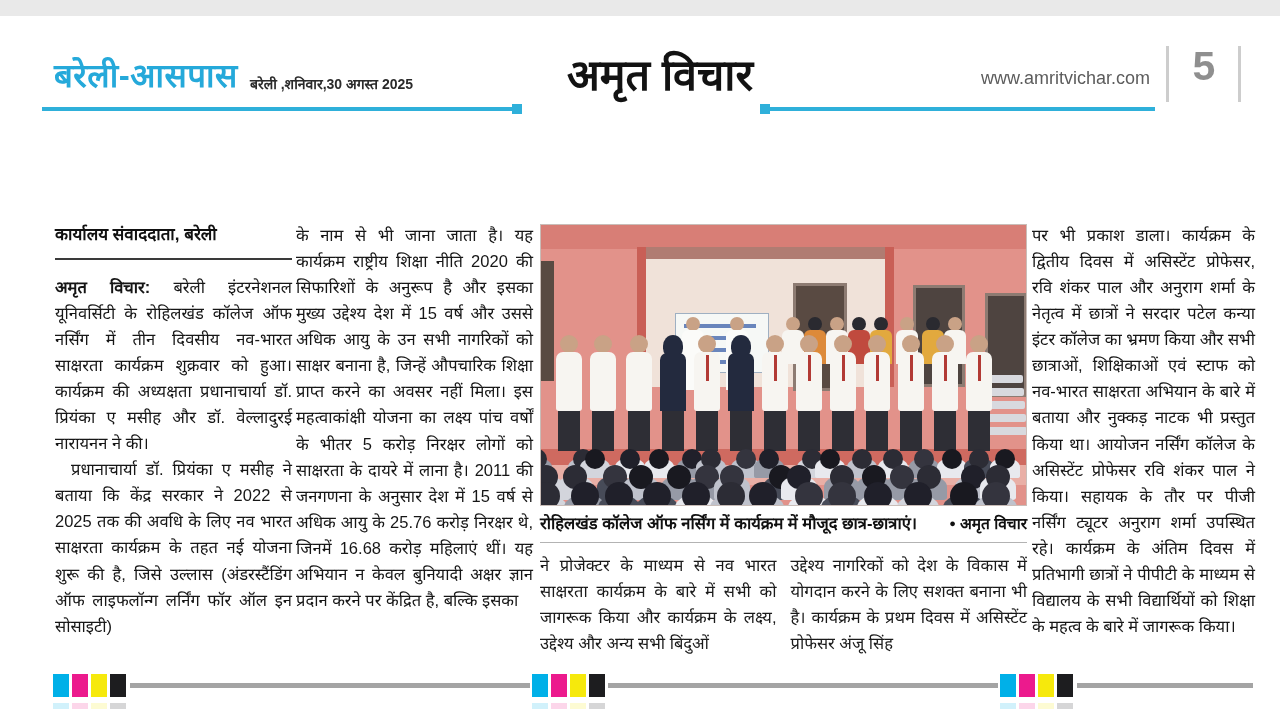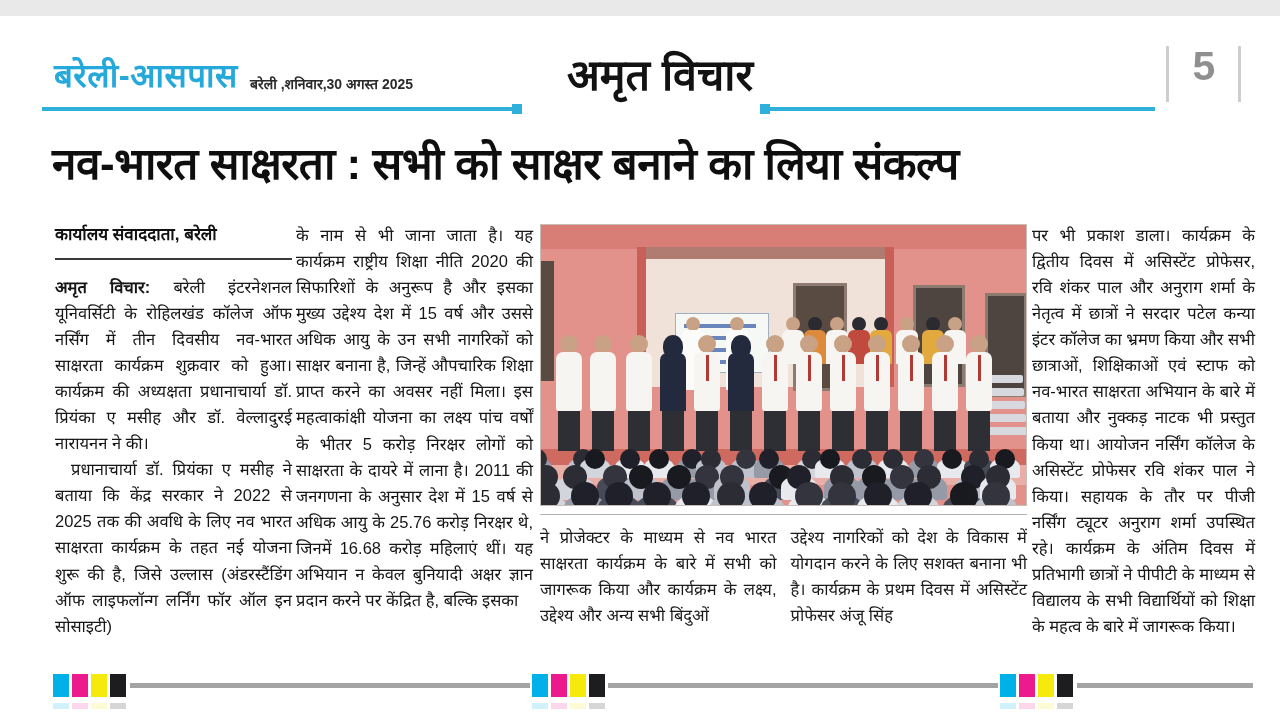--- a/index.html
+++ b/index.html
@@ -37,30 +37,30 @@
   .under-cols p{flex:1;margin:0;font-size:16.5px;line-height:1.58;text-align:justify;}
 </style>
 </head>
 <body>
 
 <div id="page">
 
   <div class="abs section-label">बरेली-आसपास</div>
   <div class="abs dateline">बरेली ,शनिवार,30 अगस्त 2025</div>
   <div class="abs masthead">अमृत विचार</div>
+  <div class="abs website">www.amritvichar.com</div>
   <div class="abs pagenum-bar" style="left:1166px;"></div>
   <div class="abs pagenum">5</div>
   <div class="abs pagenum-bar" style="left:1238px;"></div>
 
   <div class="abs cyan-rule" style="left:42px;width:470px;"></div>
   <div class="abs cyan-sq" style="left:512px;"></div>
   <div class="abs cyan-sq" style="left:760px;"></div>
   <div class="abs cyan-rule" style="left:770px;width:385px;"></div>
 
-  <div class="abs headline">नव-भारत साक्षरता : सभी को साक्षर बनाने का लिया संकल्प</div>
 
   <div class="col" style="left:55px;width:237px;">
     <div class="byline">कार्यालय संवाददाता, बरेली</div>
     <p><span class="lead">अमृत विचार:</span> <span>बरेली इंटरनेशनल यूनिवर्सिटी के रोहिलखंड कॉलेज ऑफ नर्सिंग में तीन दिवसीय नव-भारत साक्षरता कार्यक्रम शुक्रवार को हुआ। कार्यक्रम की अध्यक्षता प्रधानाचार्या डॉ. प्रियंका ए मसीह और डॉ. वेल्लादुरई नारायनन ने की।</span></p>
     <p class="indent">प्रधानाचार्या डॉ. प्रियंका ए मसीह ने बताया कि केंद्र सरकार ने 2022 से 2025 तक की अवधि के लिए नव भारत साक्षरता कार्यक्रम के तहत नई योजना शुरू की है, जिसे उल्लास (अंडरस्टैंडिंग ऑफ लाइफलॉन्ग लर्निंग फॉर ऑल इन सोसाइटी)</p>
   </div>
 
   <div class="col" style="left:296px;width:237px;">
     <p>के नाम से भी जाना जाता है। यह कार्यक्रम राष्ट्रीय शिक्षा नीति 2020 की सिफारिशों के अनुरूप है और इसका मुख्य उद्देश्य देश में 15 वर्ष और उससे अधिक आयु के उन सभी नागरिकों को साक्षर बनाना है, जिन्हें औपचारिक शिक्षा प्राप्त करने का अवसर नहीं मिला। इस महत्वाकांक्षी योजना का लक्ष्य पांच वर्षों के भीतर 5 करोड़ निरक्षर लोगों को साक्षरता के दायरे में लाना है। 2011 की जनगणना के अनुसार देश में 15 वर्ष से अधिक आयु के 25.76 करोड़ निरक्षर थे, जिनमें 16.68 करोड़ महिलाएं थीं। यह अभियान न केवल बुनियादी अक्षर ज्ञान प्रदान करने पर केंद्रित है, बल्कि इसका</p>
   </div>
@@ -241,20 +241,24 @@
         <div style="position: absolute; left: 286.77px; top: 257px; width: 28px; height: 28px; border-radius: 50%; background: rgb(52, 52, 62);"></div>
         <div style="position: absolute; left: 316.436px; top: 269.6px; width: 42px; height: 28px; border-radius: 45% 45% 10% 10%; background: rgb(232, 233, 238);"></div>
         <div style="position: absolute; left: 323.436px; top: 257px; width: 28px; height: 28px; border-radius: 50%; background: rgb(32, 32, 42);"></div>
         <div style="position: absolute; left: 356.19px; top: 269.6px; width: 42px; height: 28px; border-radius: 45% 45% 10% 10%; background: rgb(211, 213, 220);"></div>
         <div style="position: absolute; left: 363.19px; top: 257px; width: 28px; height: 28px; border-radius: 50%; background: rgb(32, 32, 42);"></div>
         <div style="position: absolute; left: 402.265px; top: 269.6px; width: 42px; height: 28px; border-radius: 45% 45% 10% 10%; background: rgb(71, 75, 88);"></div>
         <div style="position: absolute; left: 409.265px; top: 257px; width: 28px; height: 28px; border-radius: 50%; background: rgb(25, 25, 32);"></div>
         <div style="position: absolute; left: 433.781px; top: 269.6px; width: 42px; height: 28px; border-radius: 45% 45% 10% 10%; background: rgb(191, 194, 204);"></div>
         <div style="position: absolute; left: 440.781px; top: 257px; width: 28px; height: 28px; border-radius: 50%; background: rgb(52, 52, 62);"></div>
       </div>
+    <div class="caption-row">
+      <span>रोहिलखंड कॉलेज ऑफ नर्सिंग में कार्यक्रम में मौजूद छात्र-छात्राएं।</span>
+      <span class="credit"><span class="dot">●</span><span>अमृत विचार</span></span>
+    </div>
     <div class="photo-divider"></div>
     <div class="under-cols">
       <p>ने प्रोजेक्टर के माध्यम से नव भारत साक्षरता कार्यक्रम के बारे में सभी को जागरूक किया और कार्यक्रम के लक्ष्य, उद्देश्य और अन्य सभी बिंदुओं</p>
       <p>उद्देश्य नागरिकों को देश के विकास में योगदान करने के लिए सशक्त बनाना भी है। कार्यक्रम के प्रथम दिवस में असिस्टेंट प्रोफेसर अंजू सिंह</p>
     </div>
   </div>
 
   <div class="col" style="left:1032px;width:223px;">
     <p>पर भी प्रकाश डाला। कार्यक्रम के द्वितीय दिवस में असिस्टेंट प्रोफेसर, रवि शंकर पाल और अनुराग शर्मा के नेतृत्व में छात्रों ने सरदार पटेल कन्या इंटर कॉलेज का भ्रमण किया और सभी छात्राओं, शिक्षिकाओं एवं स्टाफ को नव-भारत साक्षरता अभियान के बारे में बताया और नुक्कड़ नाटक भी प्रस्तुत किया था। आयोजन नर्सिंग कॉलेज के असिस्टेंट प्रोफेसर रवि शंकर पाल ने किया। सहायक के तौर पर पीजी नर्सिंग ट्यूटर अनुराग शर्मा उपस्थित रहे। कार्यक्रम के अंतिम दिवस में प्रतिभागी छात्रों ने पीपीटी के माध्यम से विद्यालय के सभी विद्यार्थियों को शिक्षा के महत्व के बारे में जागरूक किया।</p>
   </div>

